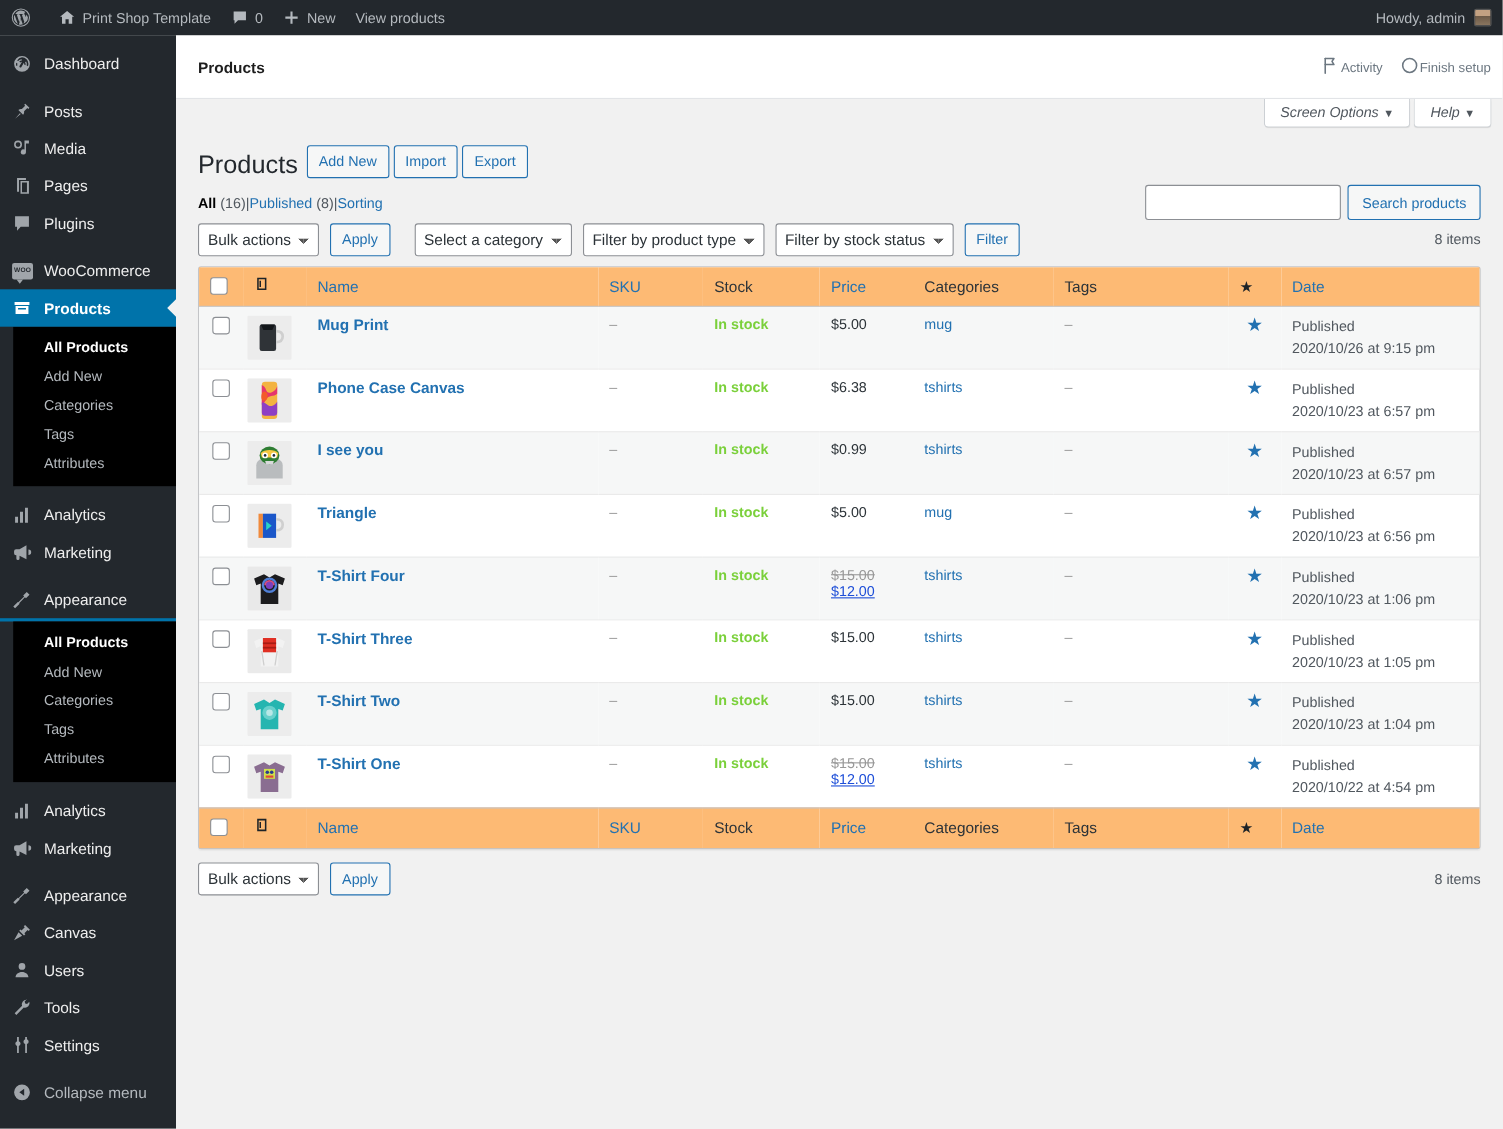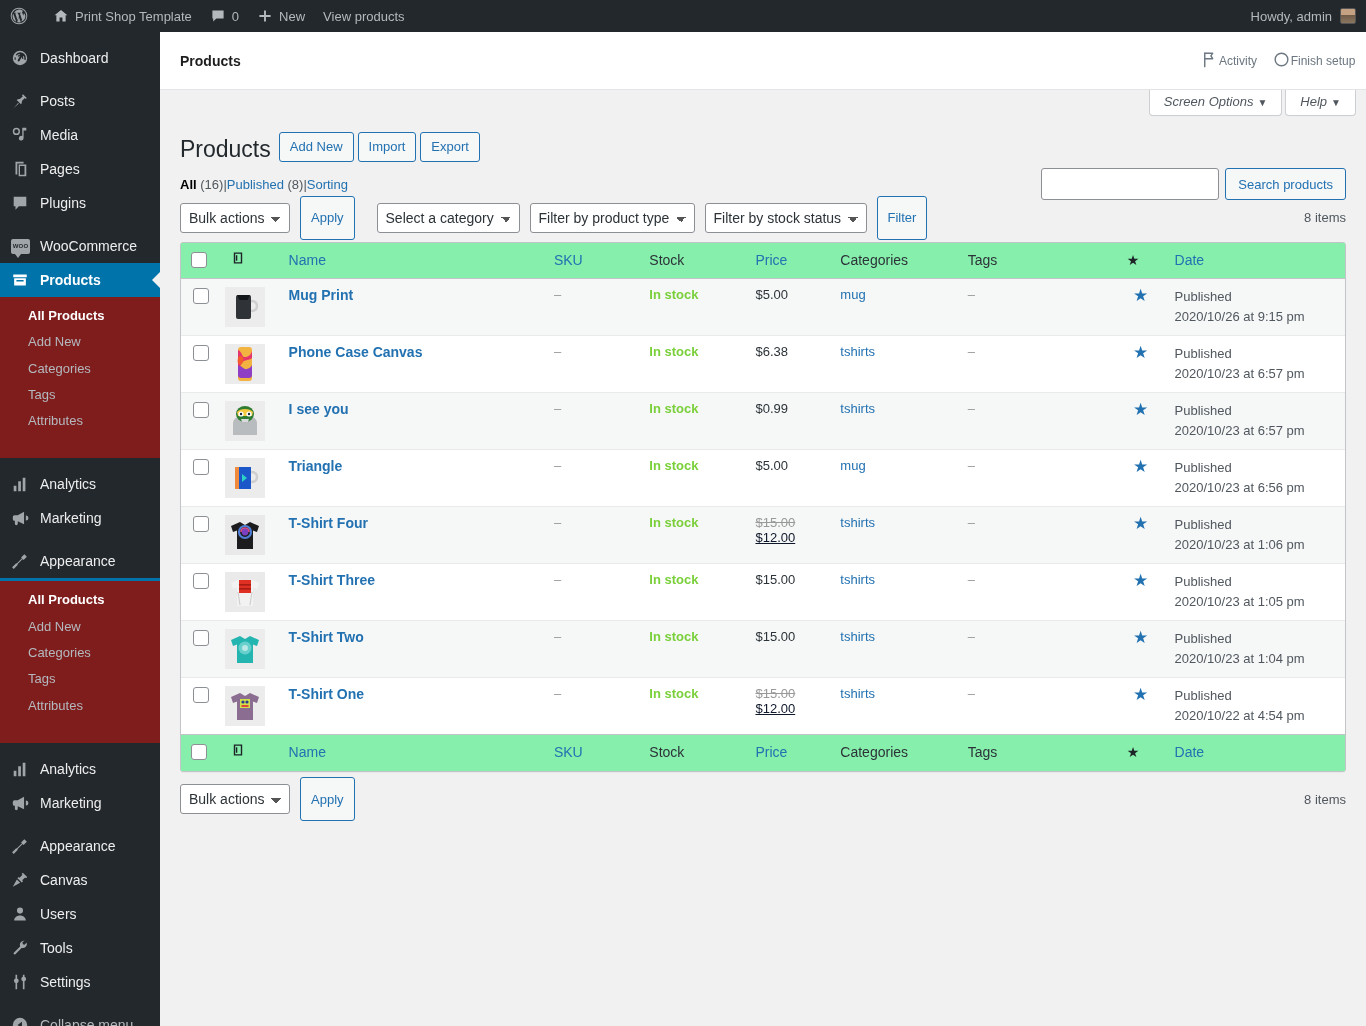--- a/index.html
+++ b/index.html
@@ -51,21 +51,21 @@
   .menu-top.current{
     background:#0073aa; color:#fff; font-weight:bold;
   }
   .menu-top.current .mt-ico{ color:#fff; }
   .menu-top.current::after{
     content:""; position:absolute; right:0; top:50%; margin-top:-8px;
     border-style:solid; border-width:8px 8px 8px 0;
     border-color:transparent #f1f1f1 transparent transparent;
   }
   .menu-sep{ height:9px; }
-  .submenu-wrap{ background:#7f1d1d; padding:6px 0 24px 0; }
+  .submenu-wrap{ background:#000000; padding:6px 0 8px 0;margin-left:12px; }
   .submenu-item{
     display:block; padding:6px 0 6px 28px; font-size:13px;
     color:#b4b9be; cursor:pointer; line-height:1.1;
   }
   .submenu-item.current{ color:#fff; font-weight:bold; }
   .menu-divider-blue{ height:3px; background:#0073aa; }
   .collapse-row{ color:#b4b9be; }
   .woo-badge{
     width:19px;height:15px;background:#a0a5aa;border-radius:2px;
     position:relative;display:flex;align-items:center;justify-content:center;
@@ -161,42 +161,42 @@
     -webkit-appearance:none; appearance:none;
     background-image:
       linear-gradient(45deg, transparent 50%, #555 50%),
       linear-gradient(135deg, #555 50%, transparent 50%);
     background-position: calc(100% - 13px) 13px, calc(100% - 8px) 13px;
     background-size:5px 5px, 5px 5px;
     background-repeat:no-repeat;
     cursor:pointer;
   }
   .btn-secondary{
-    height:44px; background:#f6f7f7; border:1px solid #2271b1; color:#2271b1;
+    height:30px; background:#f6f7f7; border:1px solid #2271b1; color:#2271b1;
     border-radius:3px; font-size:13px; padding:0 10px; cursor:pointer;
     font-family:"Liberation Sans", sans-serif;
   }
   .tn-gap{ width:10px; }
   .tn-gap-lg{ width:22px; }
   .tn-spacer{ flex:1; }
   .displaying-num{ font-size:13px; color:#50575e; }
 
   
   table.wp-list-table{
     width:100%; border-collapse:separate; border-spacing:0;
     background:#fff; border:1px solid #c3c4c7; border-radius:3px;
     box-shadow:0 1px 1px rgba(0,0,0,.04);
     font-size:13px;
   }
   table.wp-list-table thead th,
   table.wp-list-table tfoot th{
     text-align:left; font-weight:400; color:#2c3338;
     padding:8px 10px; font-size:14px; line-height:1.4em;
     border-bottom:1px solid #c3c4c7; vertical-align:middle;
-    background:#86efac;
+    background:#fdba74;
   }
   table.wp-list-table tfoot th{ border-bottom:none; border-top:1px solid #c3c4c7; }
   th a.col-sort{ color:#2271b1; text-decoration:none; cursor:pointer; }
   td{
     padding:8px 10px; vertical-align:top; color:#2c3338;
     border-top:1px solid #eaeaea;
   }
   tbody tr.alt{ background:#f6f7f7; }
   tbody tr:first-child td{ border-top:none; }
 
@@ -222,21 +222,21 @@
     display:block;border-radius:1px;
   }
   a.row-title{
     color:#2271b1; font-weight:bold; font-size:14px;
     text-decoration:none; cursor:pointer;
   }
   .dash{ color:#999; }
   .instock{ color:#7ad03a; font-weight:bold; }
   .price{ color:#2c3338; }
   .price del{ color:#999; text-decoration:line-through; display:block; }
-  .price ins{ color:#0f172a; text-decoration:underline; display:block; }
+  .price ins{ color:#1d4ed8; text-decoration:underline; display:block; }
   a.catlink{ color:#2271b1; text-decoration:none; cursor:pointer; }
   .star-on{ color:#2271b1; font-size:17px; line-height:1; cursor:pointer; }
   .star-head{ color:#1d2327; font-size:14px; line-height:1; }
   .date-cell{ color:#50575e; line-height:1.5; }
   .date-cell .d1{ display:block; }
 
   .thumb-head-ico{ display:inline-block; line-height:0; color:#1d2327; }
 </style>
 </head>
 <body>

